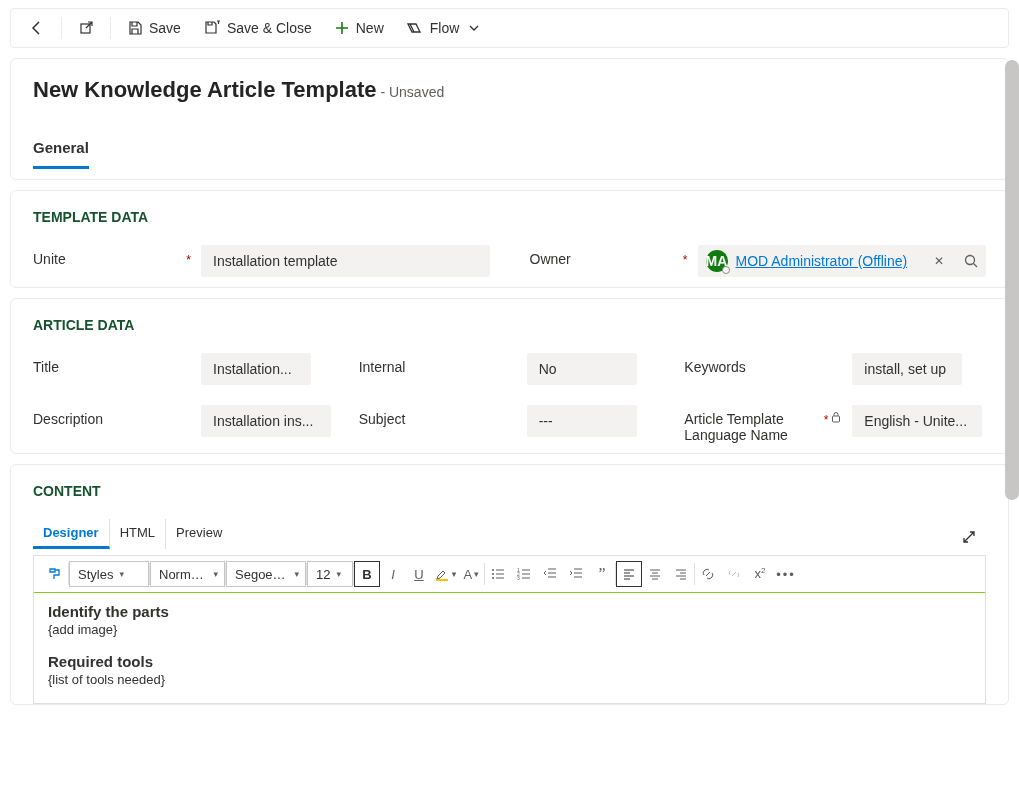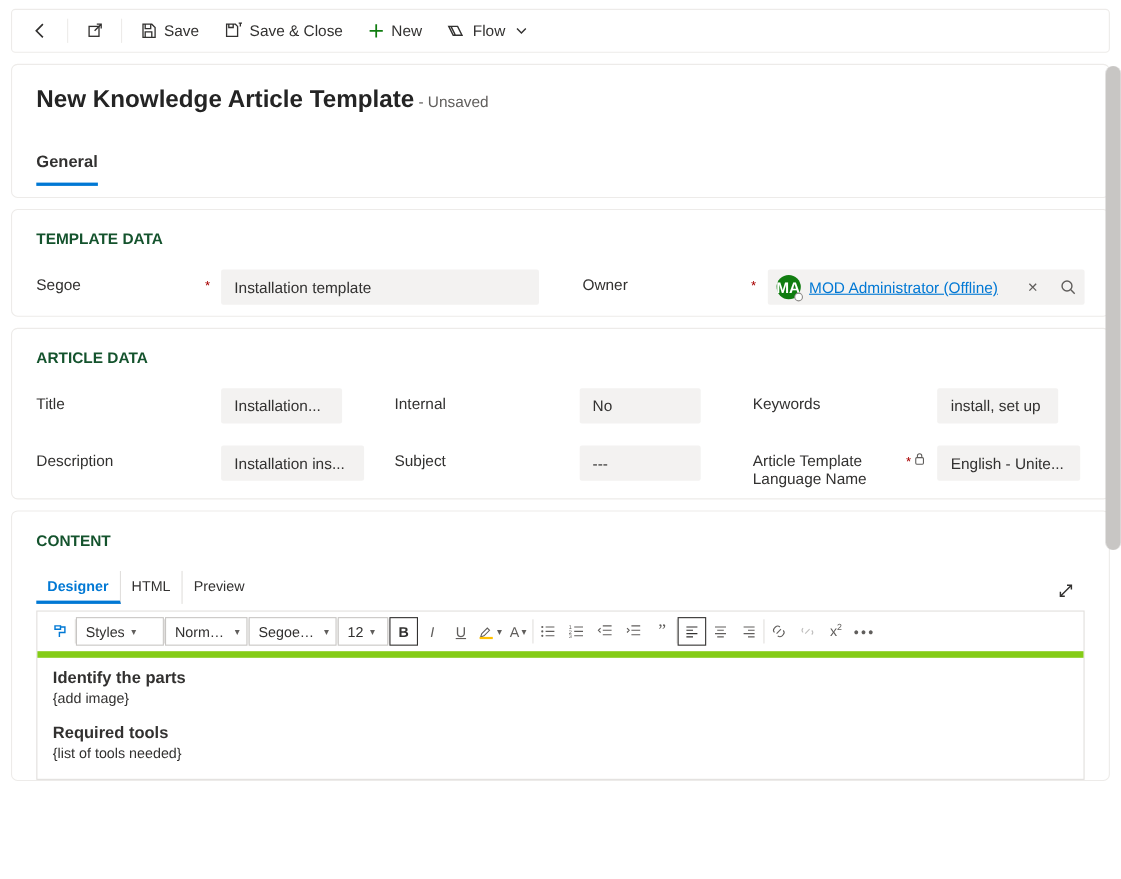--- a/index.html
+++ b/index.html
@@ -202,21 +202,21 @@
     padding: 6px 10px;
   }
   .rte {
     border: 1px solid #e1dfdd;
   }
   .rte-toolbar {
     display: flex;
     align-items: center;
     padding: 5px 8px;
     gap: 0;
-    border-bottom: 6px solid #84cc16;
+    border-bottom: 1px solid #84cc16;
     flex-wrap: wrap;
   }
   .rte-sep {
     width: 1px;
     height: 22px;
     background: #e1dfdd;
   }
   .rte-btn {
     display: inline-flex;
     align-items: center;
@@ -336,21 +336,21 @@
   <div class="header-tabs">
     <div class="header-tab active">General</div>
   </div>
 </div>
 
 <div class="panel">
   <div class="section-heading">TEMPLATE DATA</div>
   <div class="form-grid">
     <div class="form-field">
       <div class="label-col">
-        <span class="label">Segoe</span>
+        <span class="label">Unite</span>
         <span class="req">*</span>
       </div>
       <div class="input-like wide">Installation template</div>
     </div>
     <div class="form-field">
       <div class="label-col">
         <span class="label">Owner</span>
         <span class="req">*</span>
       </div>
       <div class="owner-wrap">

